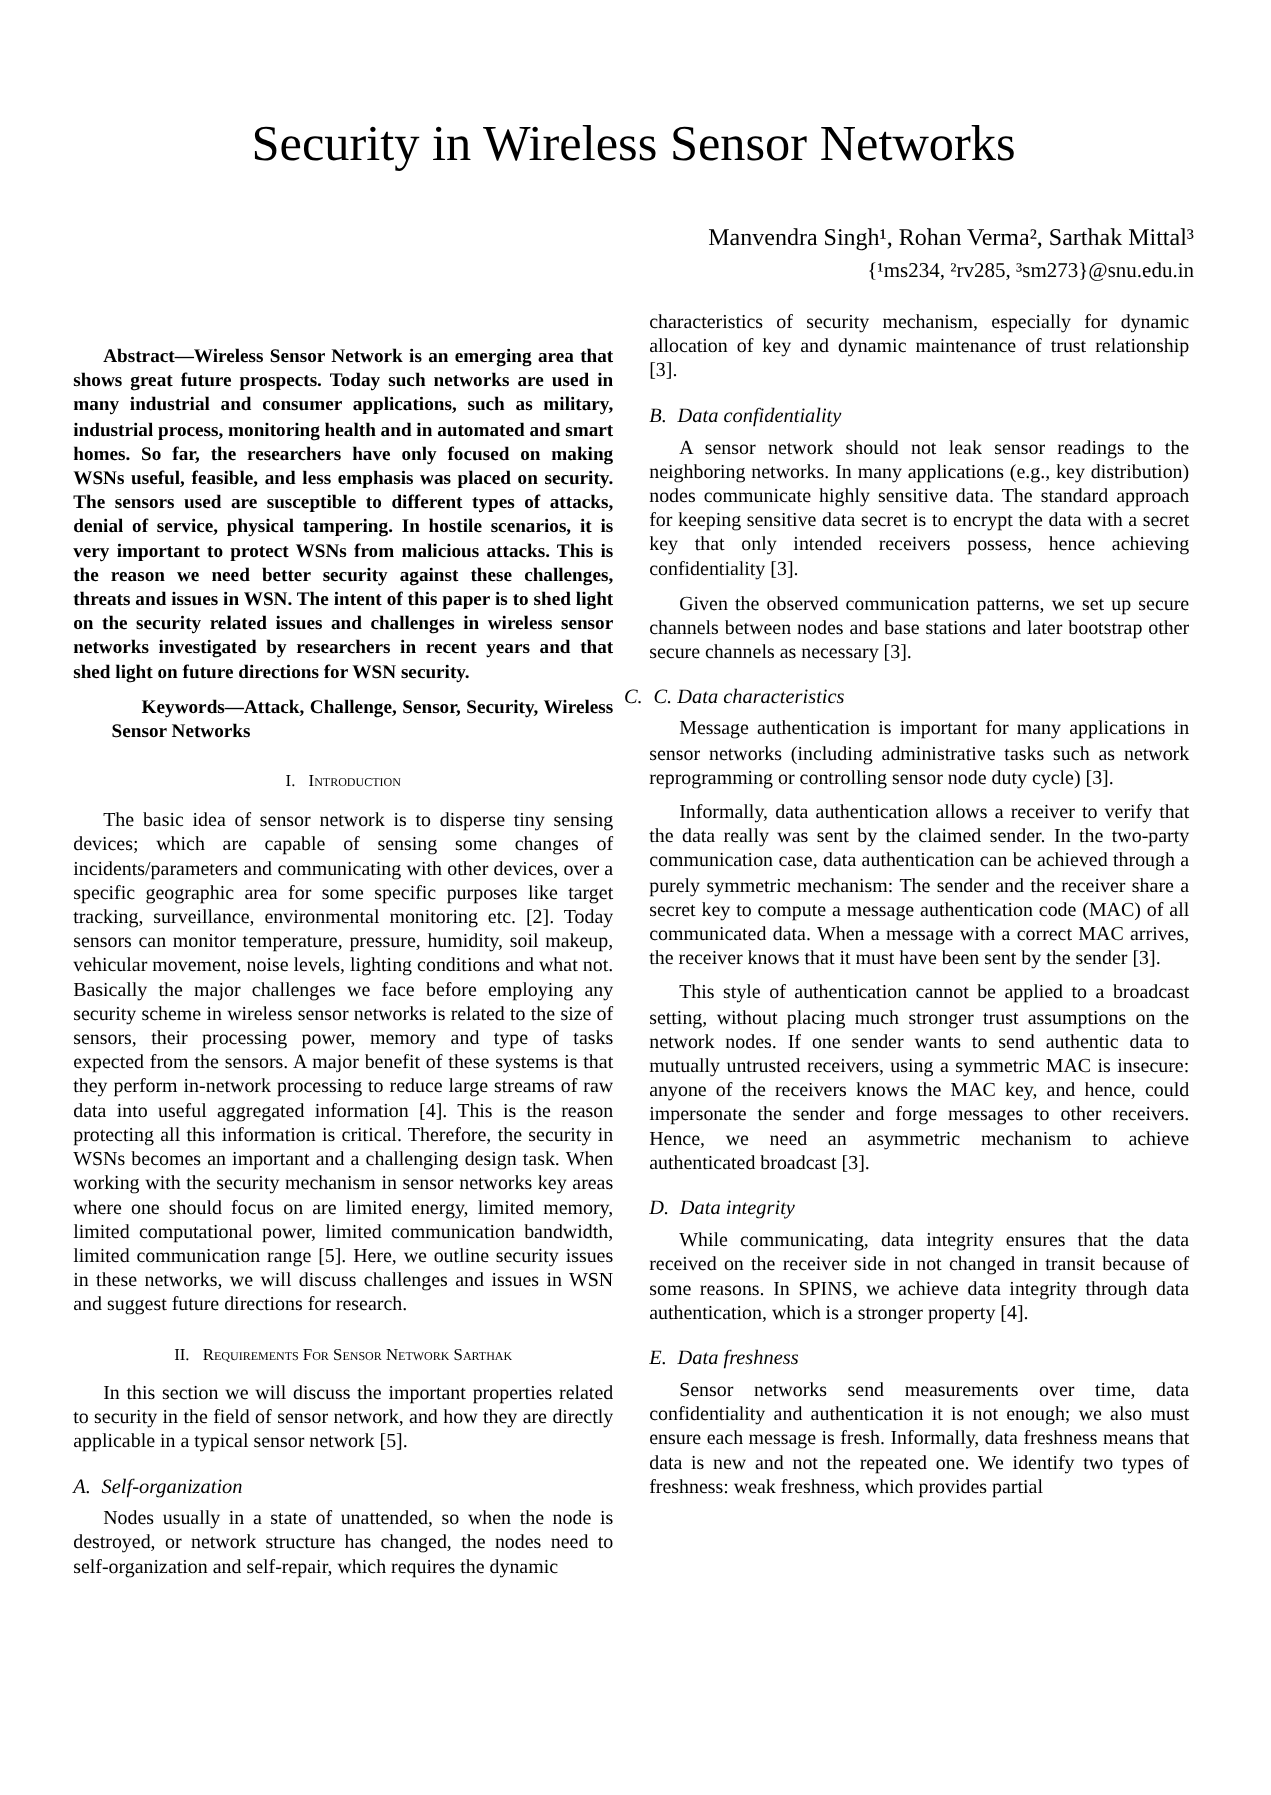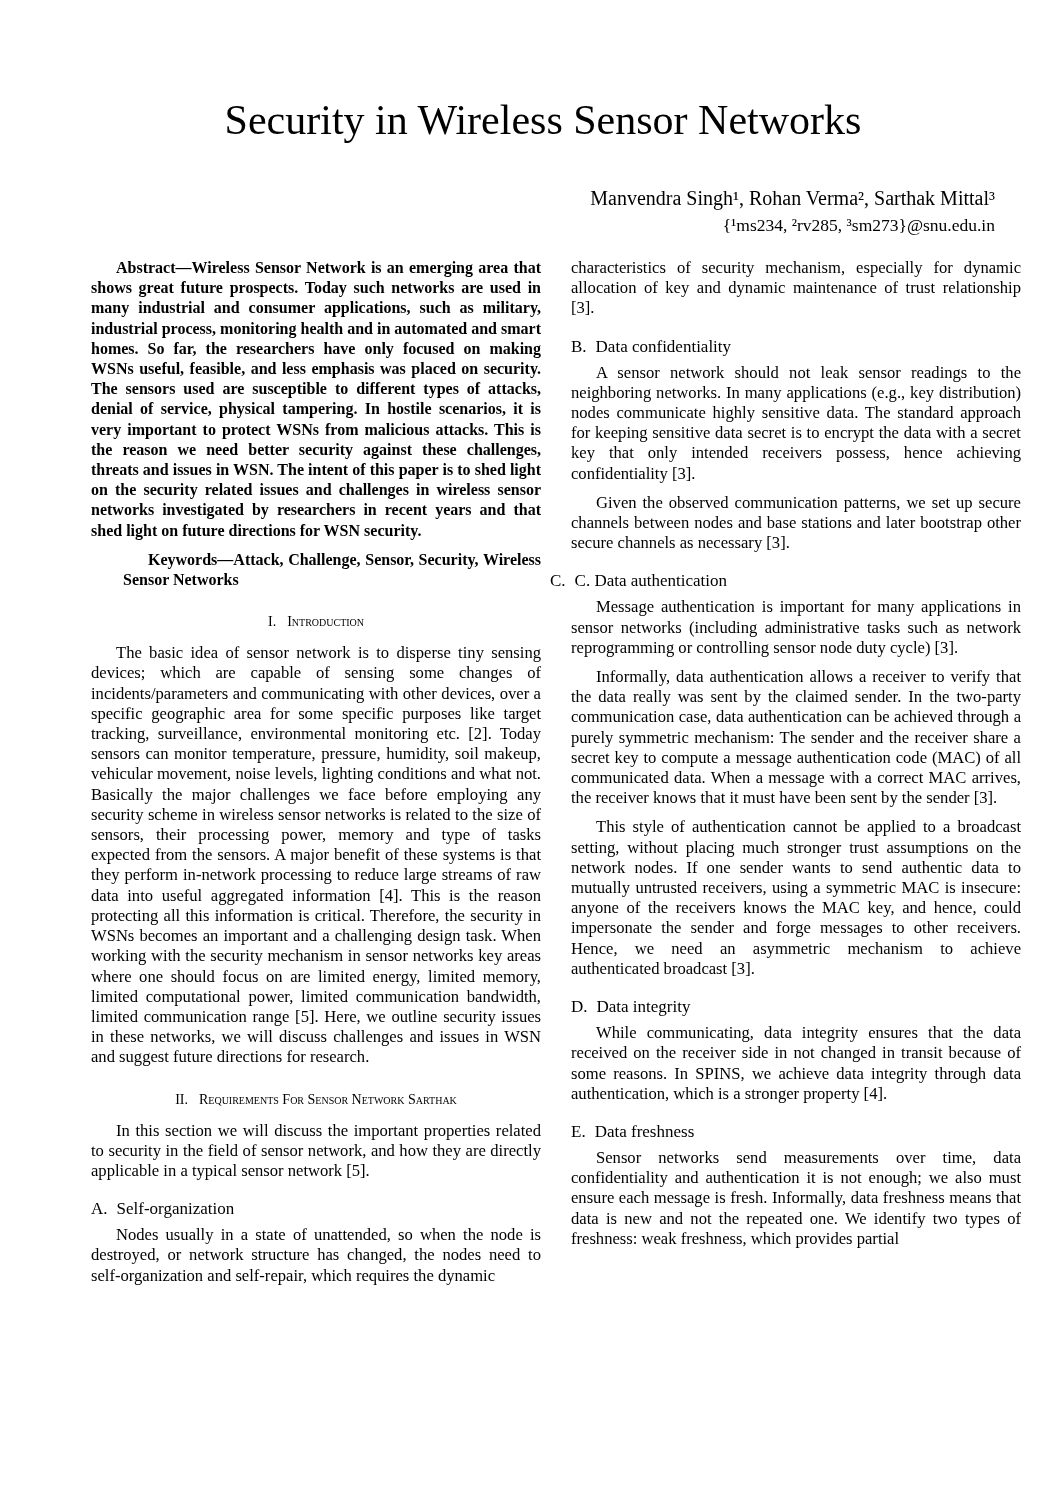--- a/index.html
+++ b/index.html
@@ -7,21 +7,21 @@
   html, body { margin: 0; padding: 0; }
   body {
     width: 1059px; height: 1496px;
     background: var(--paper);
     color: var(--ink);
     font-family: "Liberation Serif", "DejaVu Serif", serif;
   }
   .page {
     position: relative;
     width: 1059px; height: 1496px;
-    padding: 96px 64px 0 91px;
+    padding: 96px 64px 0 61px;
     overflow: hidden;
   }
   .title {
     margin: 0;
     text-align: center;
     font-size: 42px;
     line-height: 48px;
     font-weight: normal;
   }
   .authors {
@@ -51,37 +51,39 @@
   .par {
     margin: 0;
     text-indent: 25px;
   }
   .par + .par { margin-top: 9px; }
   .noindent { text-indent: 0; }
   .abstract, .keywords {
     font-weight: bold;
     font-size: 16px;
     line-height: 20.2px;
+    margin-top: 30px;
   }
   .keywords { margin-top: 16px; margin-left: 32px; }
   .sec-head {
     margin: 21px 0 11px;
     text-align: center;
     font-size: 14px;
     line-height: 21px;
     font-weight: normal;
     font-variant-caps: small-caps;
     text-indent: 0;
   }
   .sec-num { margin-right: 11px; }
   .sub-head {
     margin: 17px 0 6px;
     font-size: 17px;
     line-height: 21px;
     font-weight: normal;
+    font-style: italic;
     text-align: left;
     text-indent: 0;
   }
   .sub-label { margin-right: 9px; }
   .hanging { text-indent: -21px; }
 </style>
 </head>
 <body>
 
 <div class="page">
@@ -111,21 +113,21 @@
     </div>
 
     <div class="col">
       <p class="par noindent">characteristics of security mechanism, especially for dynamic allocation of key and dynamic maintenance of trust relationship [3].</p>
 
       <h3 class="sub-head"><span class="sub-label">B.</span><span class="sub-title">Data confidentiality</span></h3>
 
       <p class="par">A sensor network should not leak sensor readings to the neighboring networks. In many applications (e.g., key distribution) nodes communicate highly sensitive data. The standard approach for keeping sensitive data secret is to encrypt the data with a secret key that only intended receivers possess, hence achieving confidentiality [3].</p>
       <p class="par">Given the observed communication patterns, we set up secure channels between nodes and base stations and later bootstrap other secure channels as necessary [3].</p>
 
-      <h3 class="sub-head hanging"><span class="sub-label">C.</span><span class="sub-title">C. Data authentication</span></h3>
+      <h3 class="sub-head hanging"><span class="sub-label">C.</span><span class="sub-title">C. Data characteristics</span></h3>
 
       <p class="par">Message authentication is important for many applications in sensor networks (including administrative tasks such as network reprogramming or controlling sensor node duty cycle) [3].</p>
       <p class="par">Informally, data authentication allows a receiver to verify that the data really was sent by the claimed sender. In the two-party communication case, data authentication can be achieved through a purely symmetric mechanism: The sender and the receiver share a secret key to compute a message authentication code (MAC) of all communicated data. When a message with a correct MAC arrives, the receiver knows that it must have been sent by the sender [3].</p>
       <p class="par">This style of authentication cannot be applied to a broadcast setting, without placing much stronger trust assumptions on the network nodes. If one sender wants to send authentic data to mutually untrusted receivers, using a symmetric MAC is insecure: anyone of the receivers knows the MAC key, and hence, could impersonate the sender and forge messages to other receivers. Hence, we need an asymmetric mechanism to achieve authenticated broadcast [3].</p>
 
       <h3 class="sub-head"><span class="sub-label">D.</span><span class="sub-title">Data integrity</span></h3>
 
       <p class="par">While communicating, data integrity ensures that the data received on the receiver side in not changed in transit because of some reasons. In SPINS, we achieve data integrity through data authentication, which is a stronger property [4].</p>
 
       <h3 class="sub-head"><span class="sub-label">E.</span><span class="sub-title">Data freshness</span></h3>

